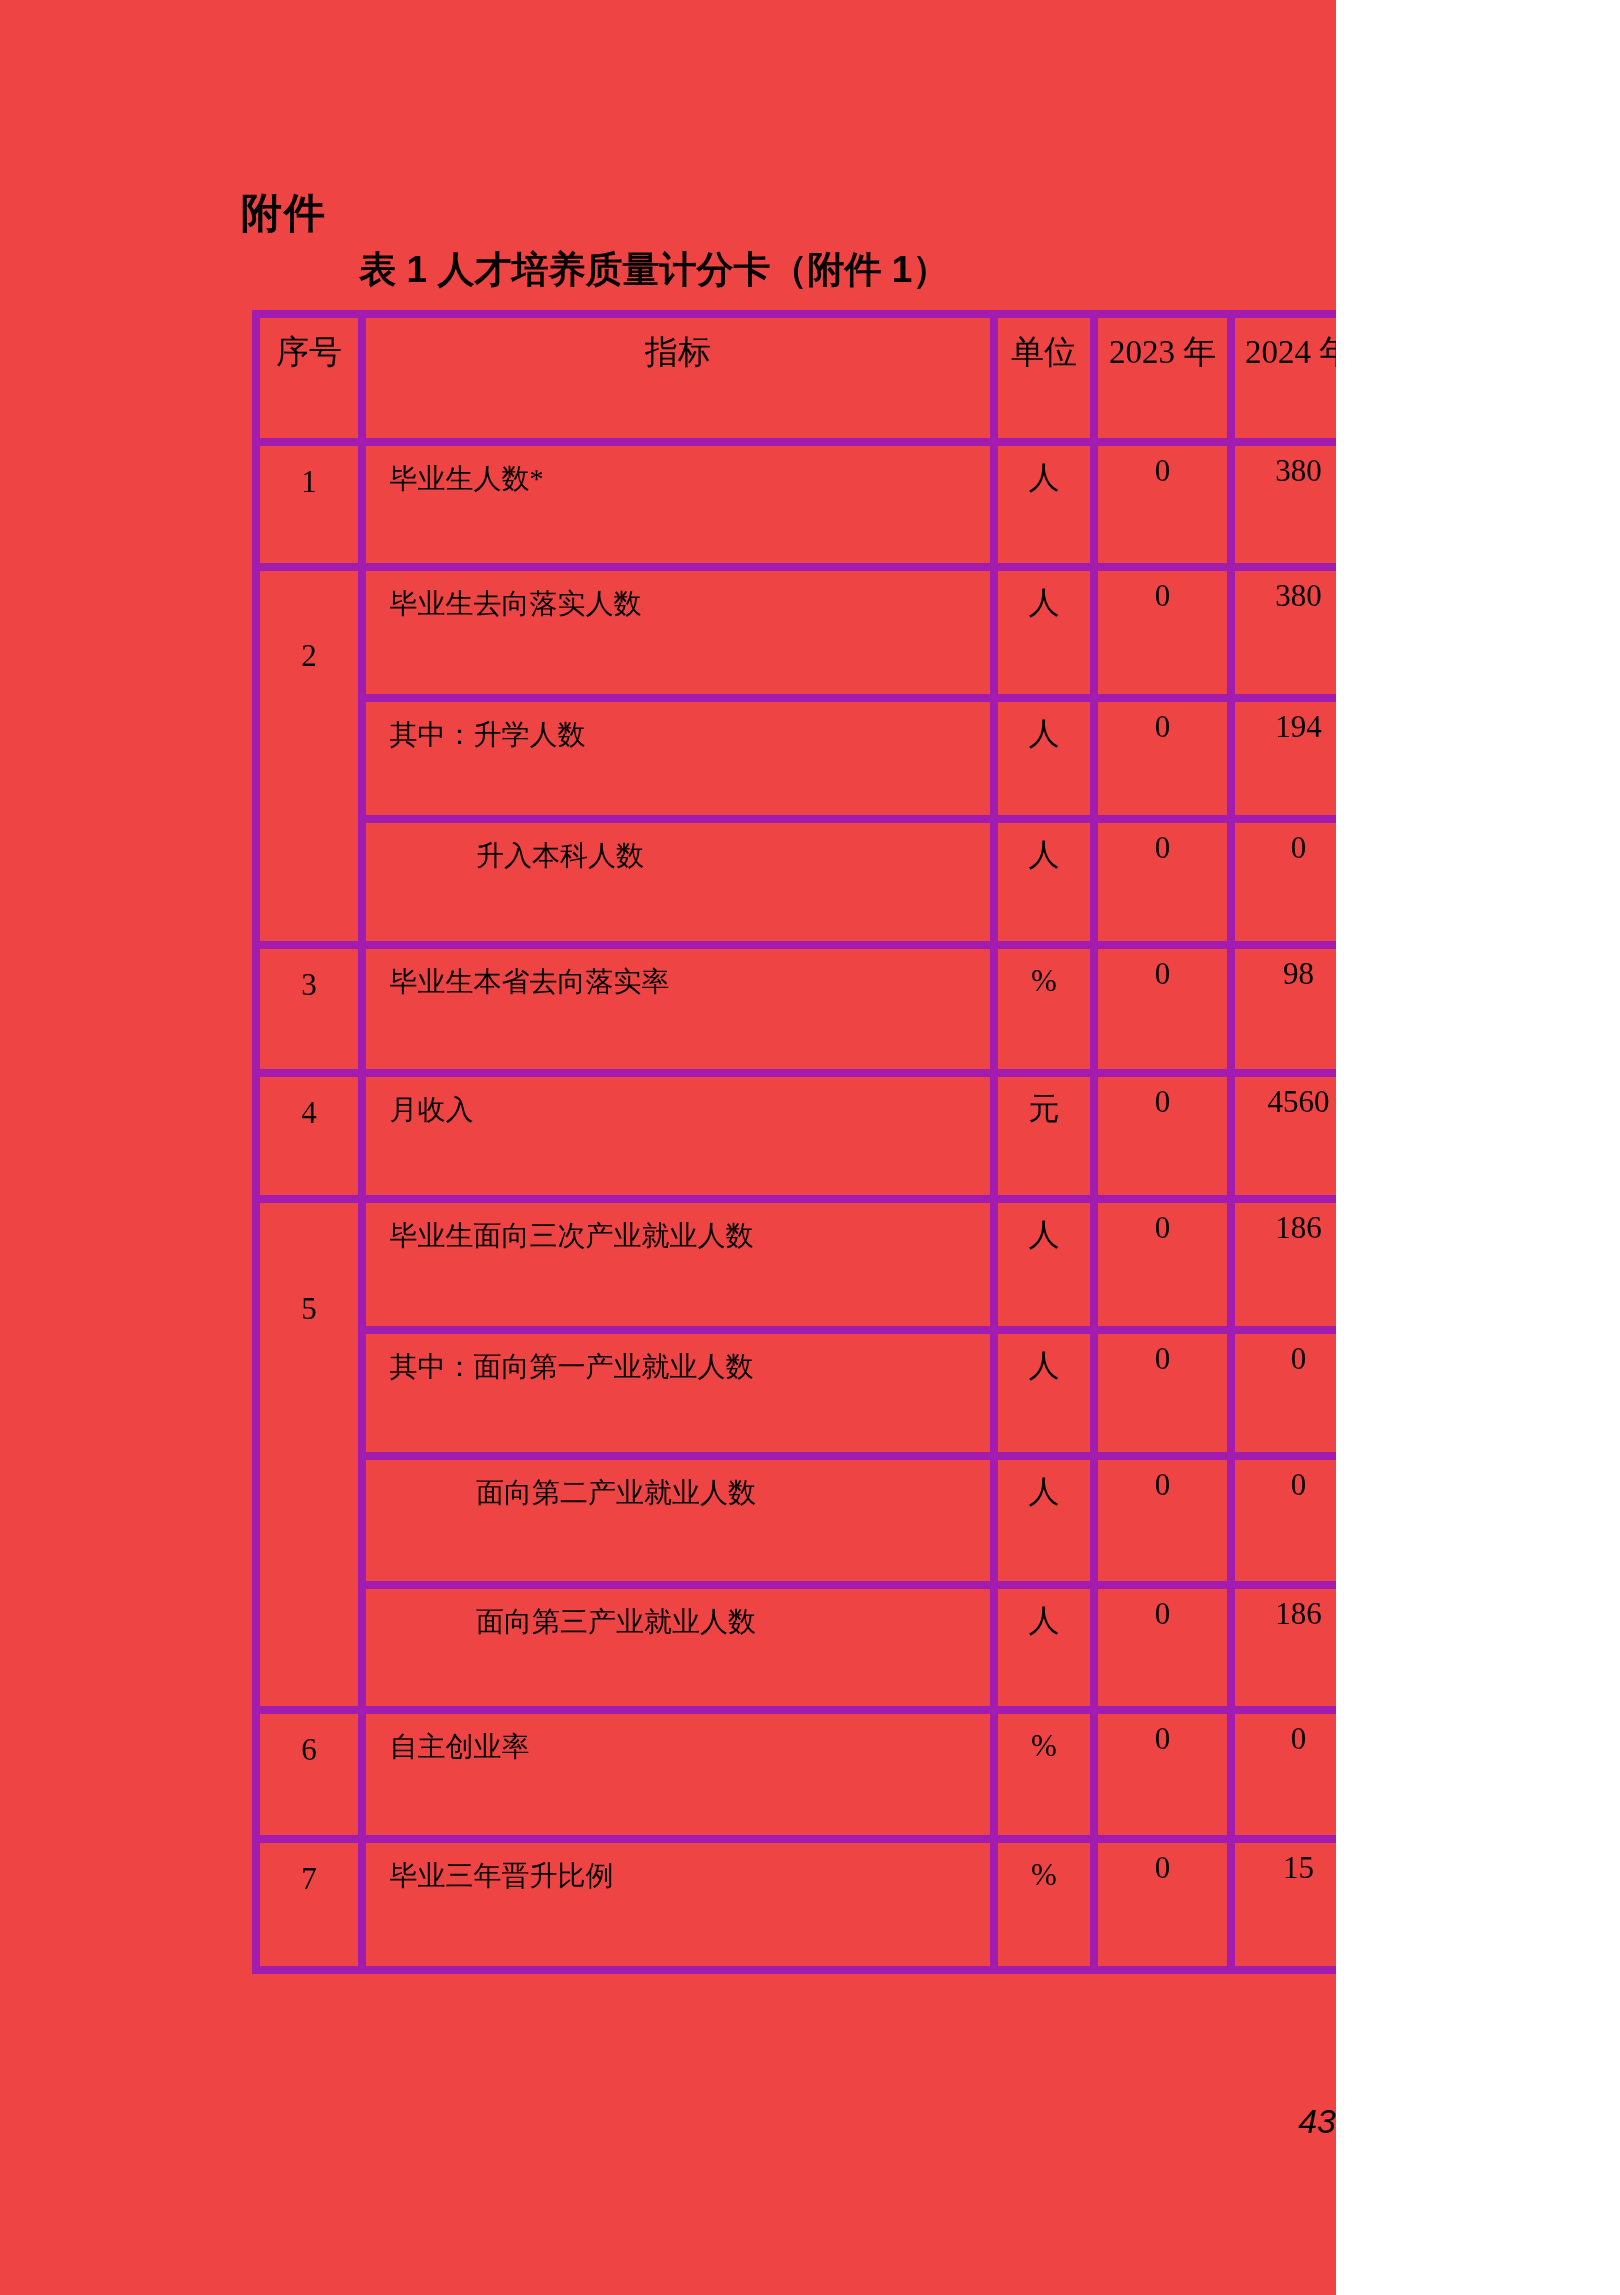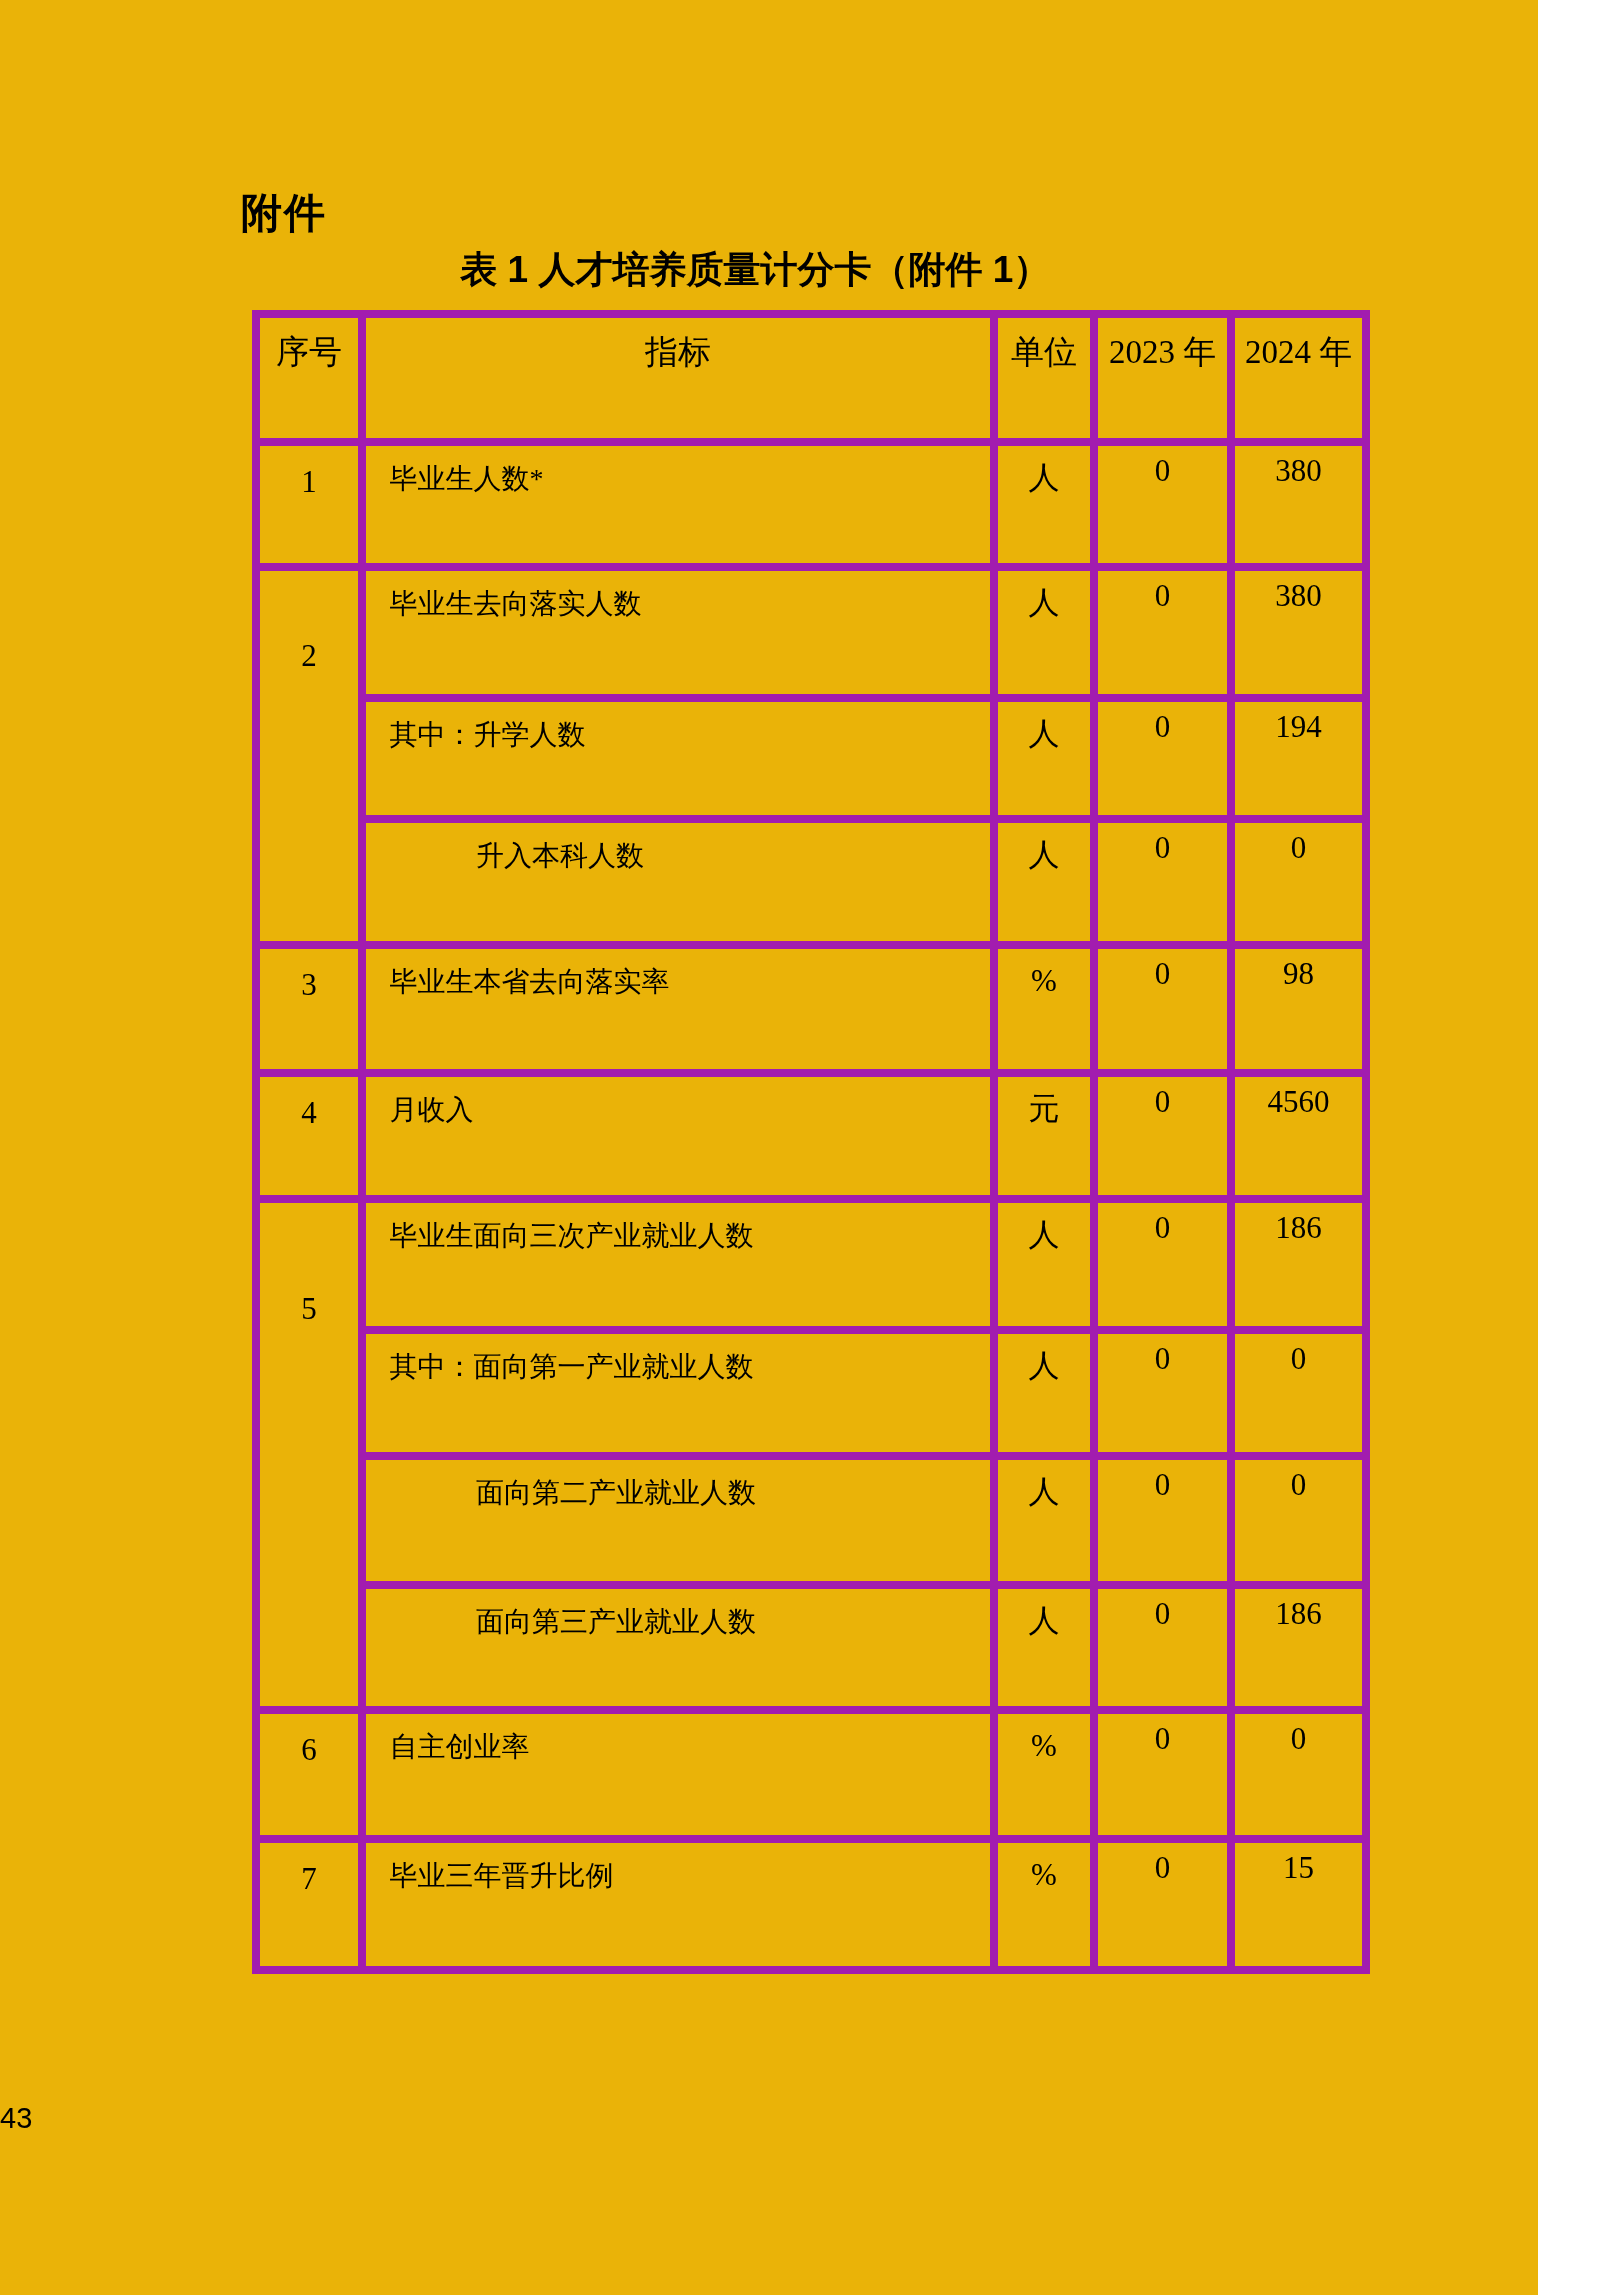--- a/index.html
+++ b/index.html
@@ -2,23 +2,23 @@
 <html><head>
 <meta charset="utf-8">
 <style>
   html, body {
     margin: 0;
     padding: 0;
     background: #ffffff;
   }
   .page {
     position: relative;
-    width: 1538px;
+    width: 1336px;
     height: 2296px;
-    background: #eab308;
+    background: #ef4444;
     color: #000000;
     overflow: hidden;
   }
   .attachment {
     position: absolute;
     left: 241px;
     top: 193px;
     font-family: "Liberation Sans", "DejaVu Sans", sans-serif;
     font-weight: bold;
     font-size: 41px;
@@ -83,24 +83,25 @@
     font-size: 31px;
     text-align: center;
     padding-top: 8.8px;
     line-height: 1;
   }
   .page-number {
     position: absolute;
     left: 0;
     top: 2104px;
     width: 100%;
-    text-align: left;
+    text-align: right;
     font-family: "Liberation Sans", "DejaVu Sans", sans-serif;
-    font-size: 29px;
-    line-height: 1;
+    font-size: 34px;
+    line-height: 1;
+    font-style: italic;
   }
 </style>
 </head>
 <body>
 
 <div class="page">
 
   <div class="attachment">附件</div>
 
   <div class="doc-title">表 1 人才培养质量计分卡（附件 1）</div>

